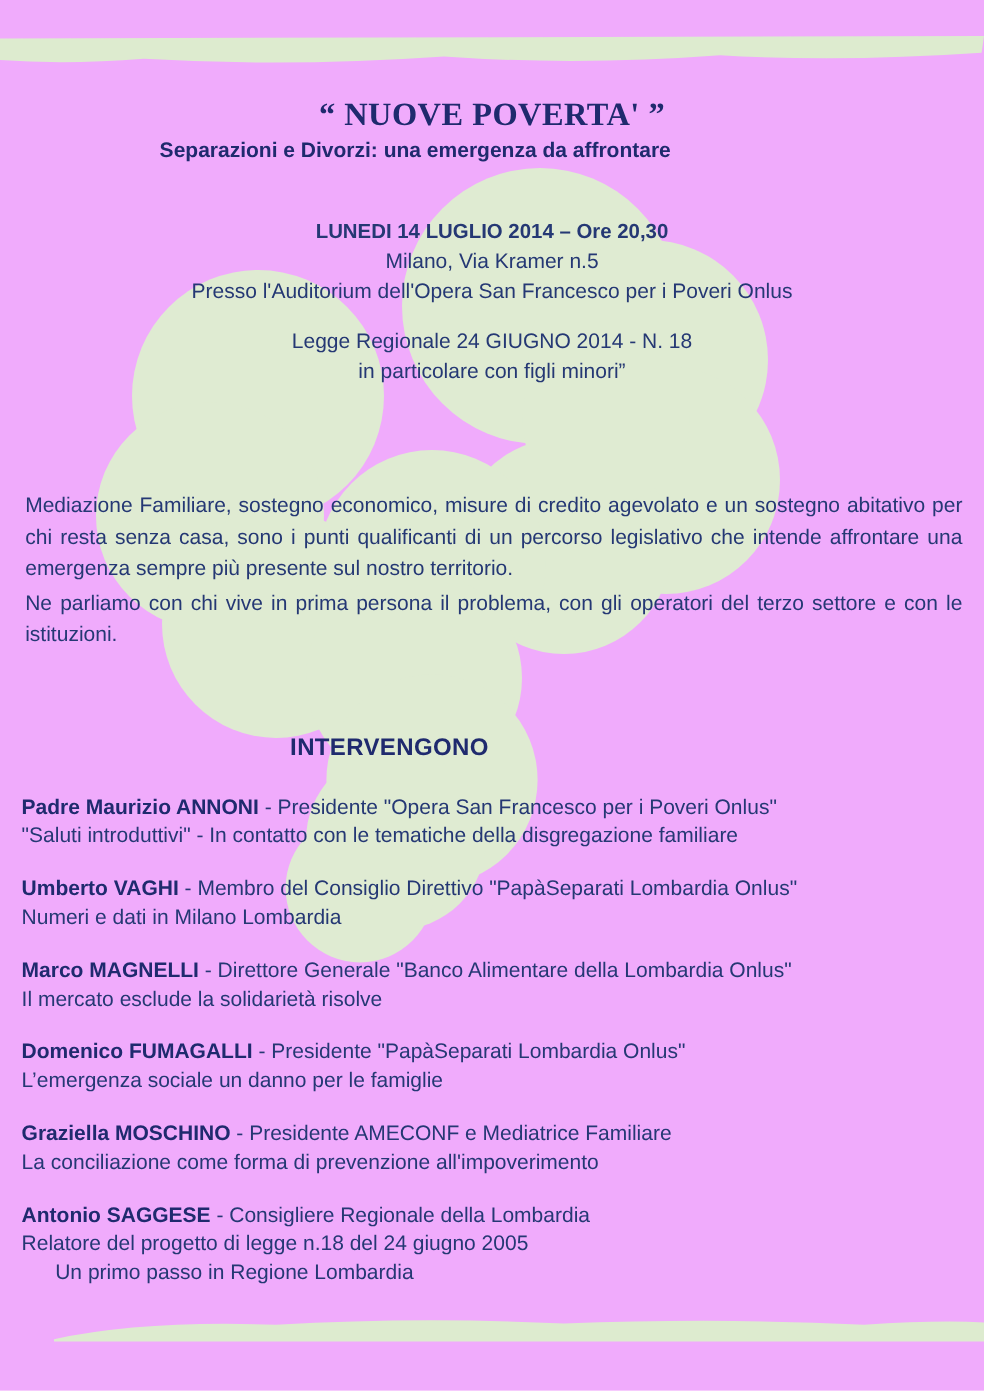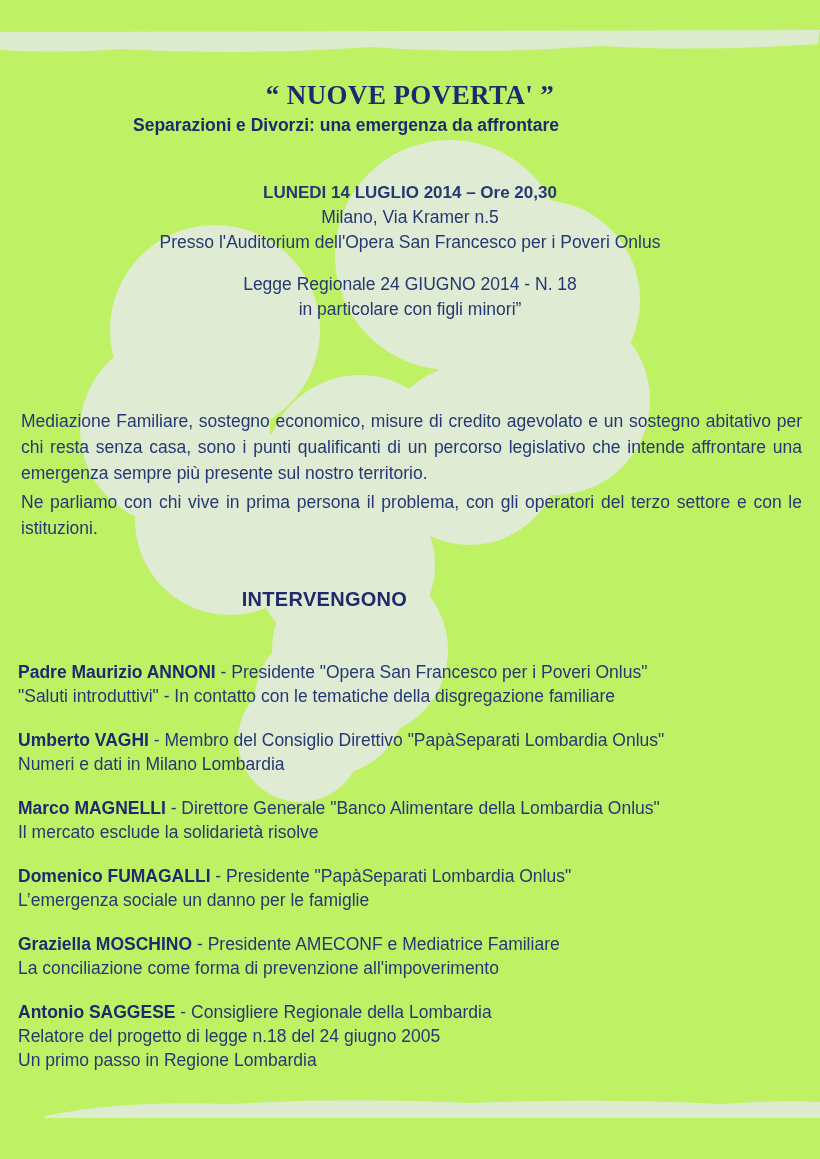--- a/index.html
+++ b/index.html
@@ -5,21 +5,21 @@
   html, body {
     margin: 0;
     padding: 0;
     background: #ffffff;
   }
   #poster {
     position: relative;
     width: 820px;
     height: 1159px;
     overflow: hidden;
-    background: #bef264;
+    background: #f0abfc;
     font-family: "Liberation Sans", sans-serif;
     color: #253874;
   }
 
   
   .brush {
     position: absolute;
     left: 0;
     width: 820px;
     pointer-events: none;
@@ -112,21 +112,21 @@
     line-height: 26px;
   }
   #body-block p {
     margin: 3px;
     text-align: justify;
   }
   #body-block p.jlast { text-align: justify; text-align-last: left; }
 
   
   #intervengono {
-    top: 588px;
+    top: 612px;
     left: 0;
     width: 649px;
     text-align: center;
     font-weight: bold;
     font-size: 20px;
     letter-spacing: 0.3px;
     color: #1F2A6E;
   }
 
   
@@ -137,21 +137,21 @@
     font-size: 17.5px;
     line-height: 24px;
   }
   .speaker { margin-bottom: 20px; }
   .speaker .name {
     font-weight: bold;
     color: #1F2A6E;
   }
   .speaker .role { font-weight: normal; }
   .speaker .line2 { display: block; }
-  .speaker .line3 { display: block; }
+  .speaker .line3 { display: block; margin-left: 28px; }
 </style>
 </head>
 <body>
 
 <div id="poster">
 
   <svg id="watermark" viewBox="0 0 820 1159" preserveAspectRatio="none" aria-hidden="true">
     <g fill="#DFEBD2">
 
       <circle cx="450" cy="255" r="115"></circle>

